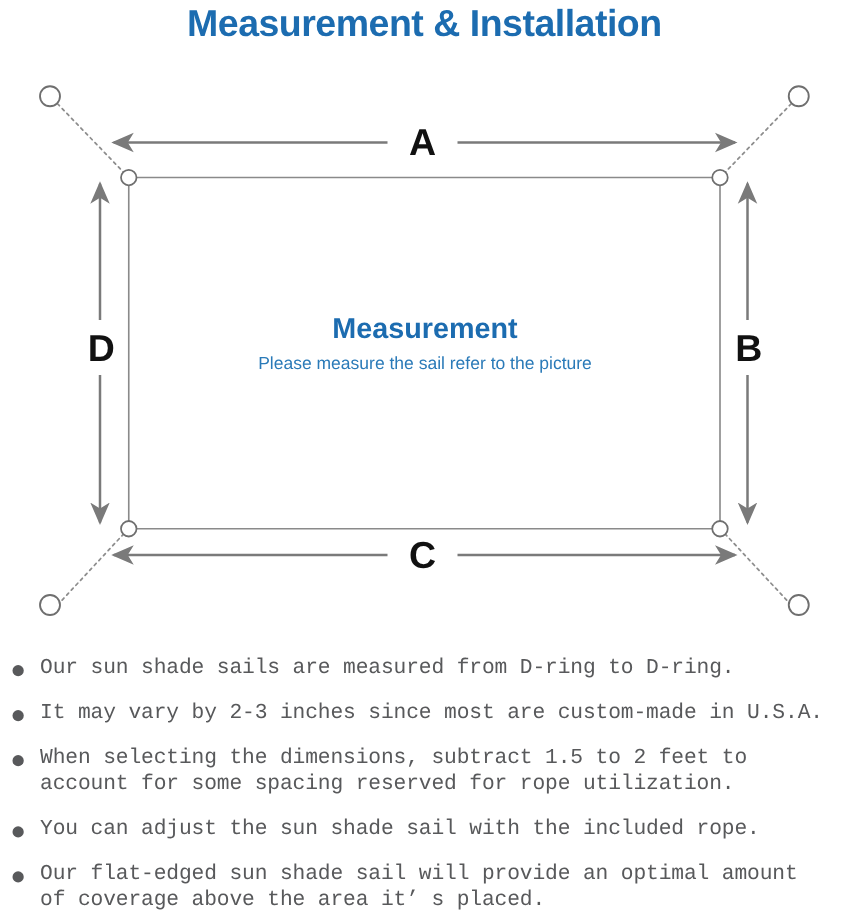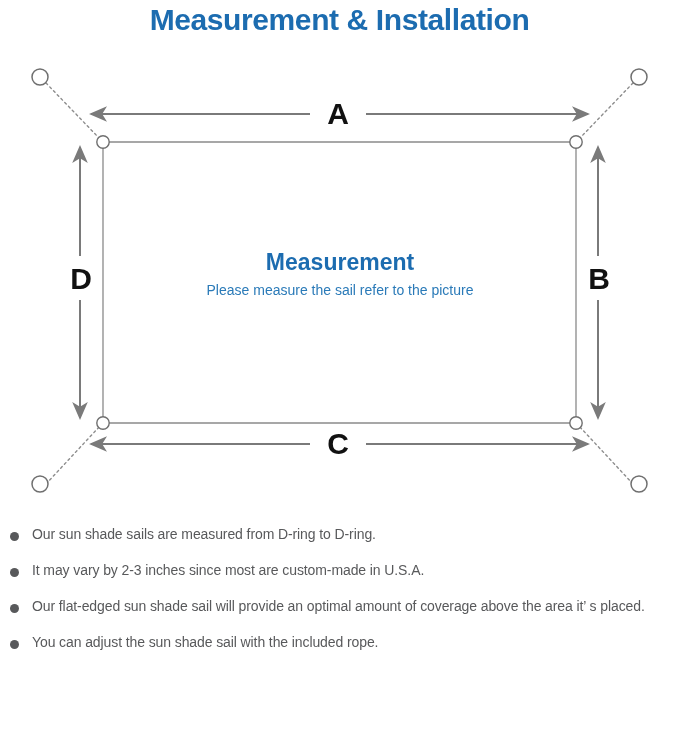--- a/index.html
+++ b/index.html
@@ -79,22 +79,22 @@
     flex: 0 0 auto;
     width: 9px;
     height: 9px;
     border-radius: 50%;
     background: #58595b;
     margin-top: 8px;
     margin-right: 13px;
   }
   .note-text {
     flex: 1 1 auto;
-    font-family: Liberation Sans, sans-serif;
-    font-size: 14px;
+    font-family: Liberation Mono, monospace;
+    font-size: 17px;
     line-height: 21px;
     color: #58595b;
     letter-spacing: -0.1px;
   }
 </style>
 </head>
 <body>
 
 <div id="page-title">Measurement &amp; Installation</div>
 
@@ -164,24 +164,28 @@
   <div class="note-row">
     <span class="note-bullet"></span>
     <span class="note-text">Our sun shade sails are measured from D-ring to D-ring.</span>
   </div>
 
   <div class="note-row">
     <span class="note-bullet"></span>
     <span class="note-text">It may vary by 2-3 inches since most are custom-made in U.S.A.</span>
   </div>
 
-
   <div class="note-row">
     <span class="note-bullet"></span>
-    <span class="note-text">Our flat-edged sun shade sail will provide an optimal amount of coverage above the area it’ s placed.</span>
+    <span class="note-text">When selecting the dimensions, subtract 1.5 to 2 feet to account for some spacing reserved for rope utilization.</span>
   </div>
 
   <div class="note-row">
     <span class="note-bullet"></span>
     <span class="note-text">You can adjust the sun shade sail with the included rope.</span>
   </div>
 
+  <div class="note-row">
+    <span class="note-bullet"></span>
+    <span class="note-text">Our flat-edged sun shade sail will provide an optimal amount of coverage above the area it’ s placed.</span>
+  </div>
+
 </div>
 
 </body></html>

